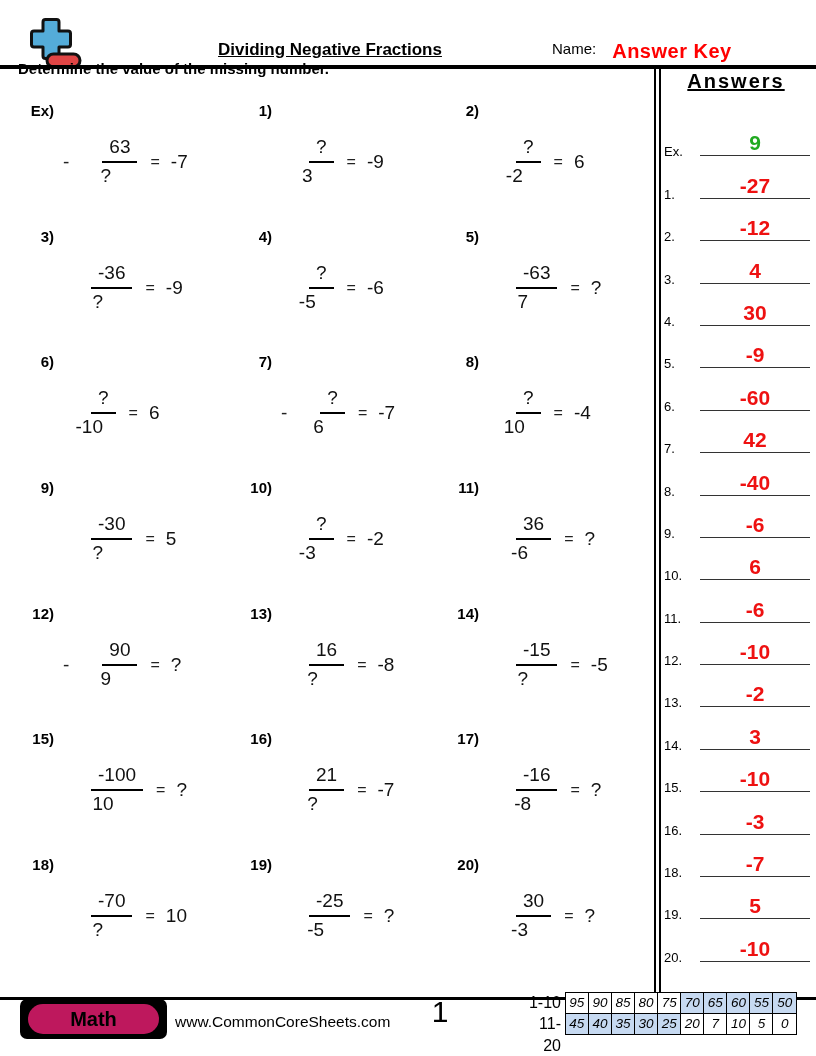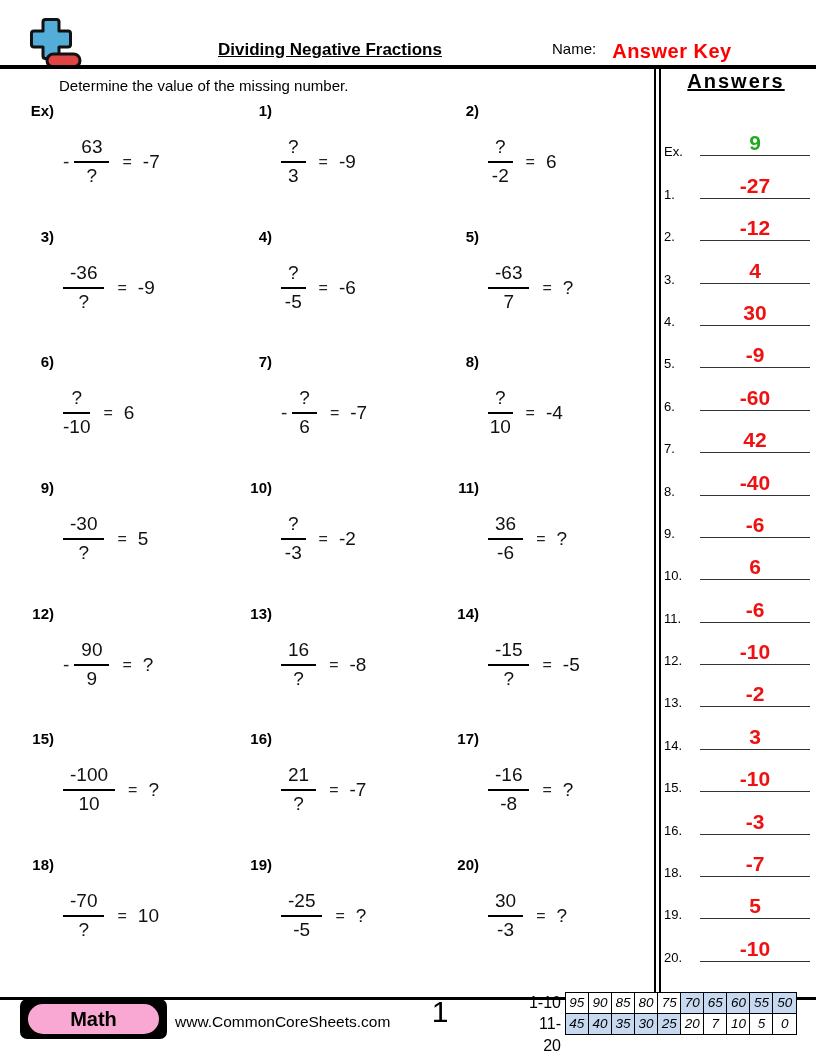--- a/index.html
+++ b/index.html
@@ -7,31 +7,31 @@
   body { position:relative; font-family:"Liberation Sans", sans-serif; color:#000; overflow:hidden; }
 
   
   .logo { position:absolute; left:30px; top:18px; }
   .page-title { position:absolute; left:160px; top:40px; width:340px; text-align:center;
                 font-size:17px; font-weight:bold;text-decoration:underline; }
   .name-row { position:absolute; left:552px; top:40px; display:flex; align-items:flex-start; }
   .name-label { font-size:15px; }
   .answer-key { font-size:20px; font-weight:bold; color:var(--keyred); margin-left:16px; letter-spacing:.5px; }
   .topline { position:absolute; left:0; top:65px; width:816px; height:3.5px; background:#000; }
-  .instruction { position:absolute; left:18px; top:77px; font-size:15px; font-weight:normal;margin-left:41px; }
+  .instruction { position:absolute; left:18px; top:60px; font-size:15px; font-weight:bold; }
 
   
   .problems-grid { position:absolute; left:22px; top:99px; width:632px;
                    display:grid; grid-template-columns:218px 207px 207px; grid-auto-rows:125.7px; }
   .problem { display:flex; align-items:center; }
   .pnum { font-weight:bold; font-size:15px; width:32px; text-align:right; margin-right:9px;
           align-self:flex-start; padding-top:3px; white-space:nowrap; }
   .prefix { font-size:19px; margin-right:5px; color:#222; }
   .frac { display:inline-block; text-align:center; font-size:19px; line-height:1.2; color:#111; }
-  .fnum { display:block; border-bottom:2.5px solid #000; padding:0 7px 2px; }
+  .fnum { display:block; border-bottom:2.5px solid #000; padding:0 7px 2px;margin-left:28px; }
   .fden { display:block; padding-top:2px; }
   .eq { font-size:16px; margin:0 11px 0 13px; color:#222; }
   .res { font-size:19px; color:#111; }
 
   
   .vline { position:absolute; left:654px; top:66px; height:931px; width:7px;
            border-left:2px solid #000; border-right:2px solid #000; }
   .answers-panel { position:absolute; left:658px; top:70px; width:156px; }
   .answers-header { display:block; text-align:center; font-size:20px; font-weight:bold;
                     letter-spacing:2px; text-decoration:underline; }
@@ -40,21 +40,21 @@
   .ans-label { position:absolute; left:6px; bottom:-3px; font-size:13px; }
   .ans-line { position:absolute; left:42px; right:4px; bottom:0; border-bottom:1.5px solid #333;
               display:flex; justify-content:center; align-items:flex-end; }
   .ans-val { font-size:21px; font-weight:bold; line-height:1; margin-bottom:2px; color:var(--ansred); }
   .ans-val.green { color:var(--ansgreen); }
 
   
   .footer-line { position:absolute; left:0; top:997px; width:816px; height:2.5px; background:#000; }
   .math-badge { position:absolute; left:20px; top:999px; width:147px; height:40px; background:#000;
                 border-radius:7px; display:flex; align-items:center; justify-content:center; }
-  .math-pill { background:#f9a8d4; border-radius:16px; width:131px; height:30px;
+  .math-pill { background:#be185d; border-radius:16px; width:131px; height:30px;
                display:flex; align-items:center; justify-content:center;
                font-size:20px; font-weight:bold; }
   .website { position:absolute; left:175px; top:1013px; font-size:15.5px; }
   .page-number { position:absolute; left:420px; top:995px; width:40px; text-align:center; font-size:30px; }
 
   .score-table { position:absolute; left:528px; top:992px; }
   .score-row { display:flex; height:22px; }
   .score-row + .score-row { margin-top:-1.5px; }
   .score-label { width:38px; text-align:right; padding-right:5px; font-size:16px; line-height:22px; }
   .score-cell { width:24.6px; border:1.5px solid #000; text-align:center; font-size:13.5px;

